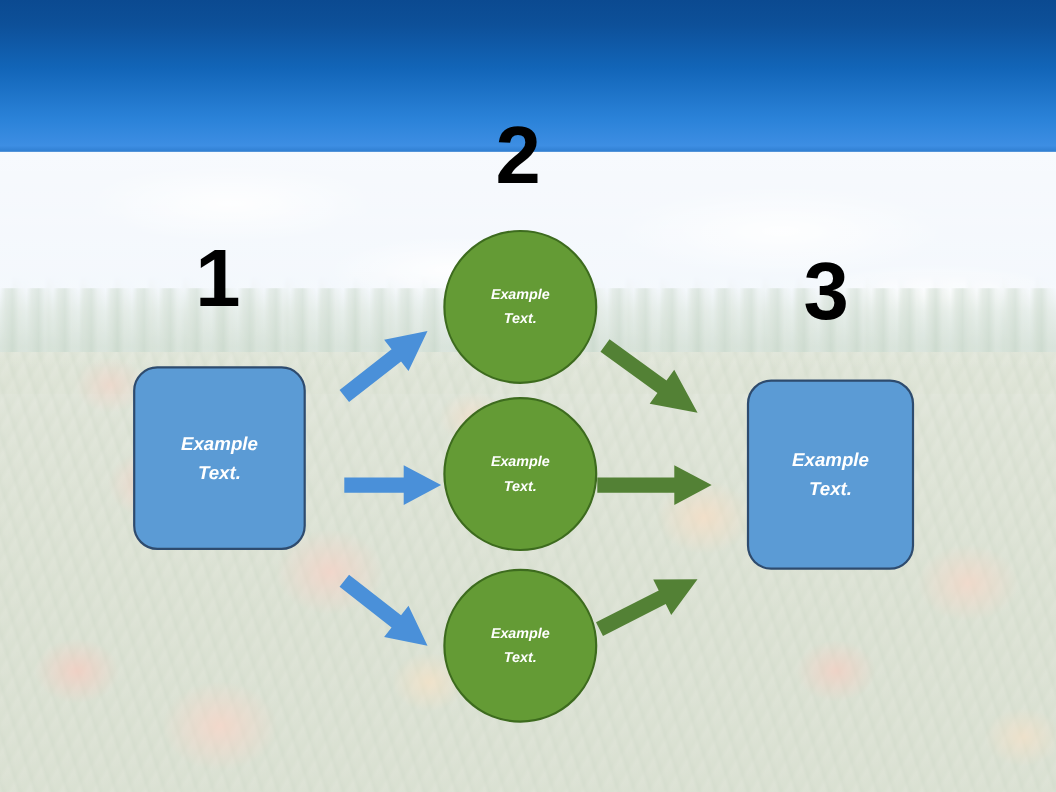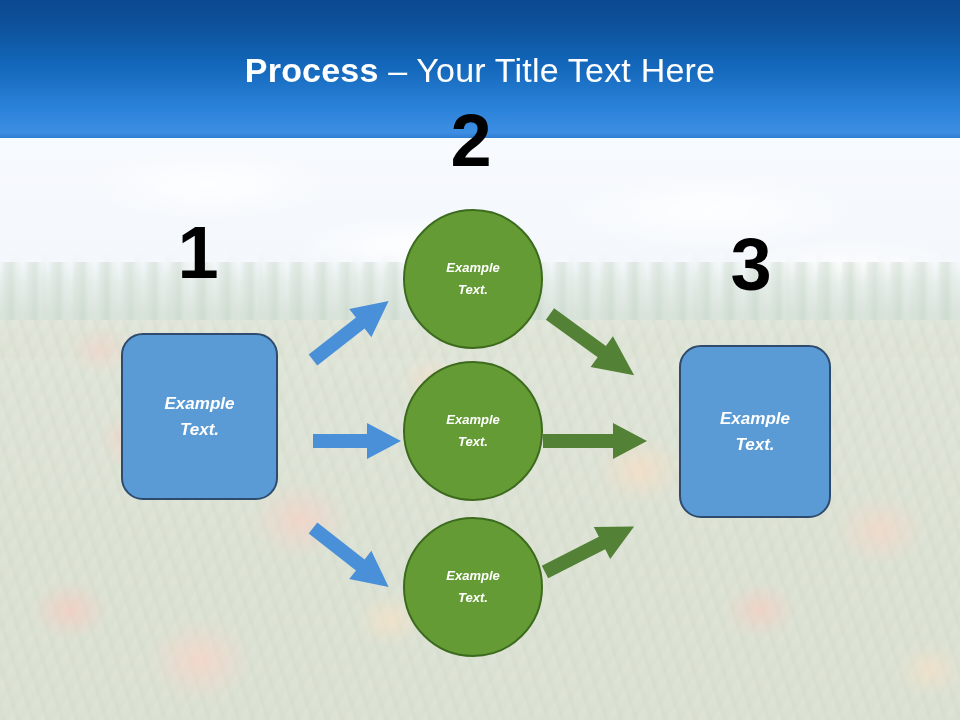--- a/index.html
+++ b/index.html
@@ -217,23 +217,20 @@
     <div class="cloud" style="left:300px; top:215px; width:220px; height:60px;"></div>
     <div class="cloud" style="left:730px; top:240px; width:240px; height:60px;"></div>
     <div class="bg-trees2"></div>
     <div class="bg-trees"></div>
     <div class="bg-field"></div>
     <div class="bg-wash"></div>
     <div class="bg-wash-top"></div>
   </div>
 
   <div class="header-band"></div>
-  <div class="header-title">
-    <span class="bold">Process</span><span class="light"> – Your Title Text Here</span>
-  </div>
 
   <div class="arrow" id="arrow-b1" style="left:313px; top:340px; transform: rotate(-38deg);">
     <svg width="96" height="40" viewBox="0 0 96 40" aria-hidden="true">
       <polygon points="0,13 60,13 60,2 96,20 60,38 60,27 0,27" fill="#4a90d9"></polygon>
     </svg>
   </div>
 
   <div class="arrow" id="arrow-b2" style="left:313px; top:421px; transform: rotate(0deg);">
     <svg width="88" height="40" viewBox="0 0 88 40" aria-hidden="true">
       <polygon points="0,13 54,13 54,2 88,20 54,38 54,27 0,27" fill="#4a90d9"></polygon>

